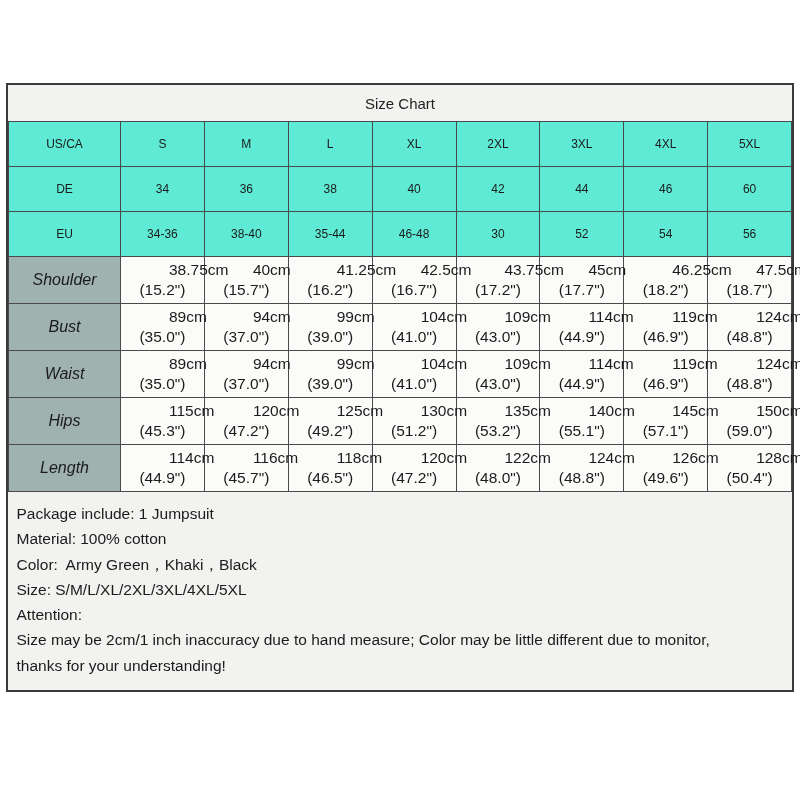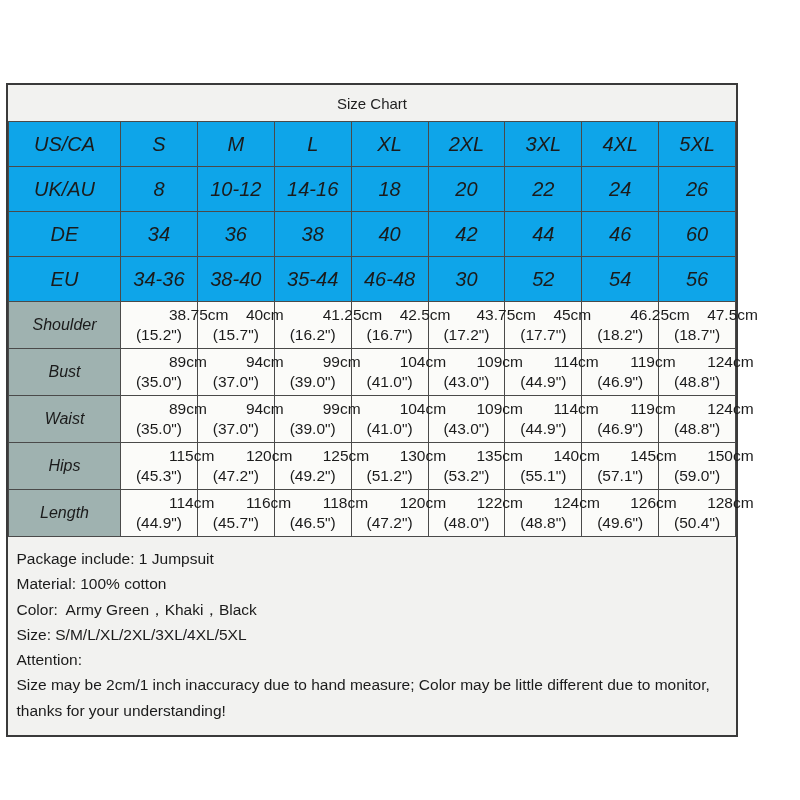--- a/index.html
+++ b/index.html
@@ -16,21 +16,21 @@
     width: 800px;
     height: 800px;
     background: #ffffff;
     overflow: hidden;
   }
 
   #chart-card {
     position: absolute;
     left: 6px;
     top: 83px;
-    width: 732px;
+    width: 788px;
     border: 2px solid #3a3a3a;
     background: #f2f2f0;
     box-sizing: border-box;
   }
 
   table.size-table {
     width: 100%;
     border-collapse: collapse;
     table-layout: fixed;
   }
@@ -50,24 +50,23 @@
     height: 36px;
     border-left: 0;
     border-right: 0;
     border-top: 0;
     font-size: 15px;
     color: #1f1f1f;
   }
 
   
   tr.sz-row td {
-    background: #0ea5e9;
+    background: #5eead4;
     height: 44px;
-    font-size: 20px;
-    font-style: italic;
+    font-size: 12px;
   }
 
   
   tr.meas-row td.meas-label {
     background: #9fb2b0;
     height: 46px;
     font-size: 16px;
     font-style: italic;
   }
 
@@ -131,31 +130,20 @@
           <td>S</td>
           <td>M</td>
           <td>L</td>
           <td>XL</td>
           <td>2XL</td>
           <td>3XL</td>
           <td>4XL</td>
           <td>5XL</td>
         </tr>
 
-        <tr class="sz-row">
-          <td>UK/AU</td>
-          <td>8</td>
-          <td>10-12</td>
-          <td>14-16</td>
-          <td>18</td>
-          <td>20</td>
-          <td>22</td>
-          <td>24</td>
-          <td>26</td>
-        </tr>
 
         <tr class="sz-row">
           <td>DE</td>
           <td>34</td>
           <td>36</td>
           <td>38</td>
           <td>40</td>
           <td>42</td>
           <td>44</td>
           <td>46</td>

